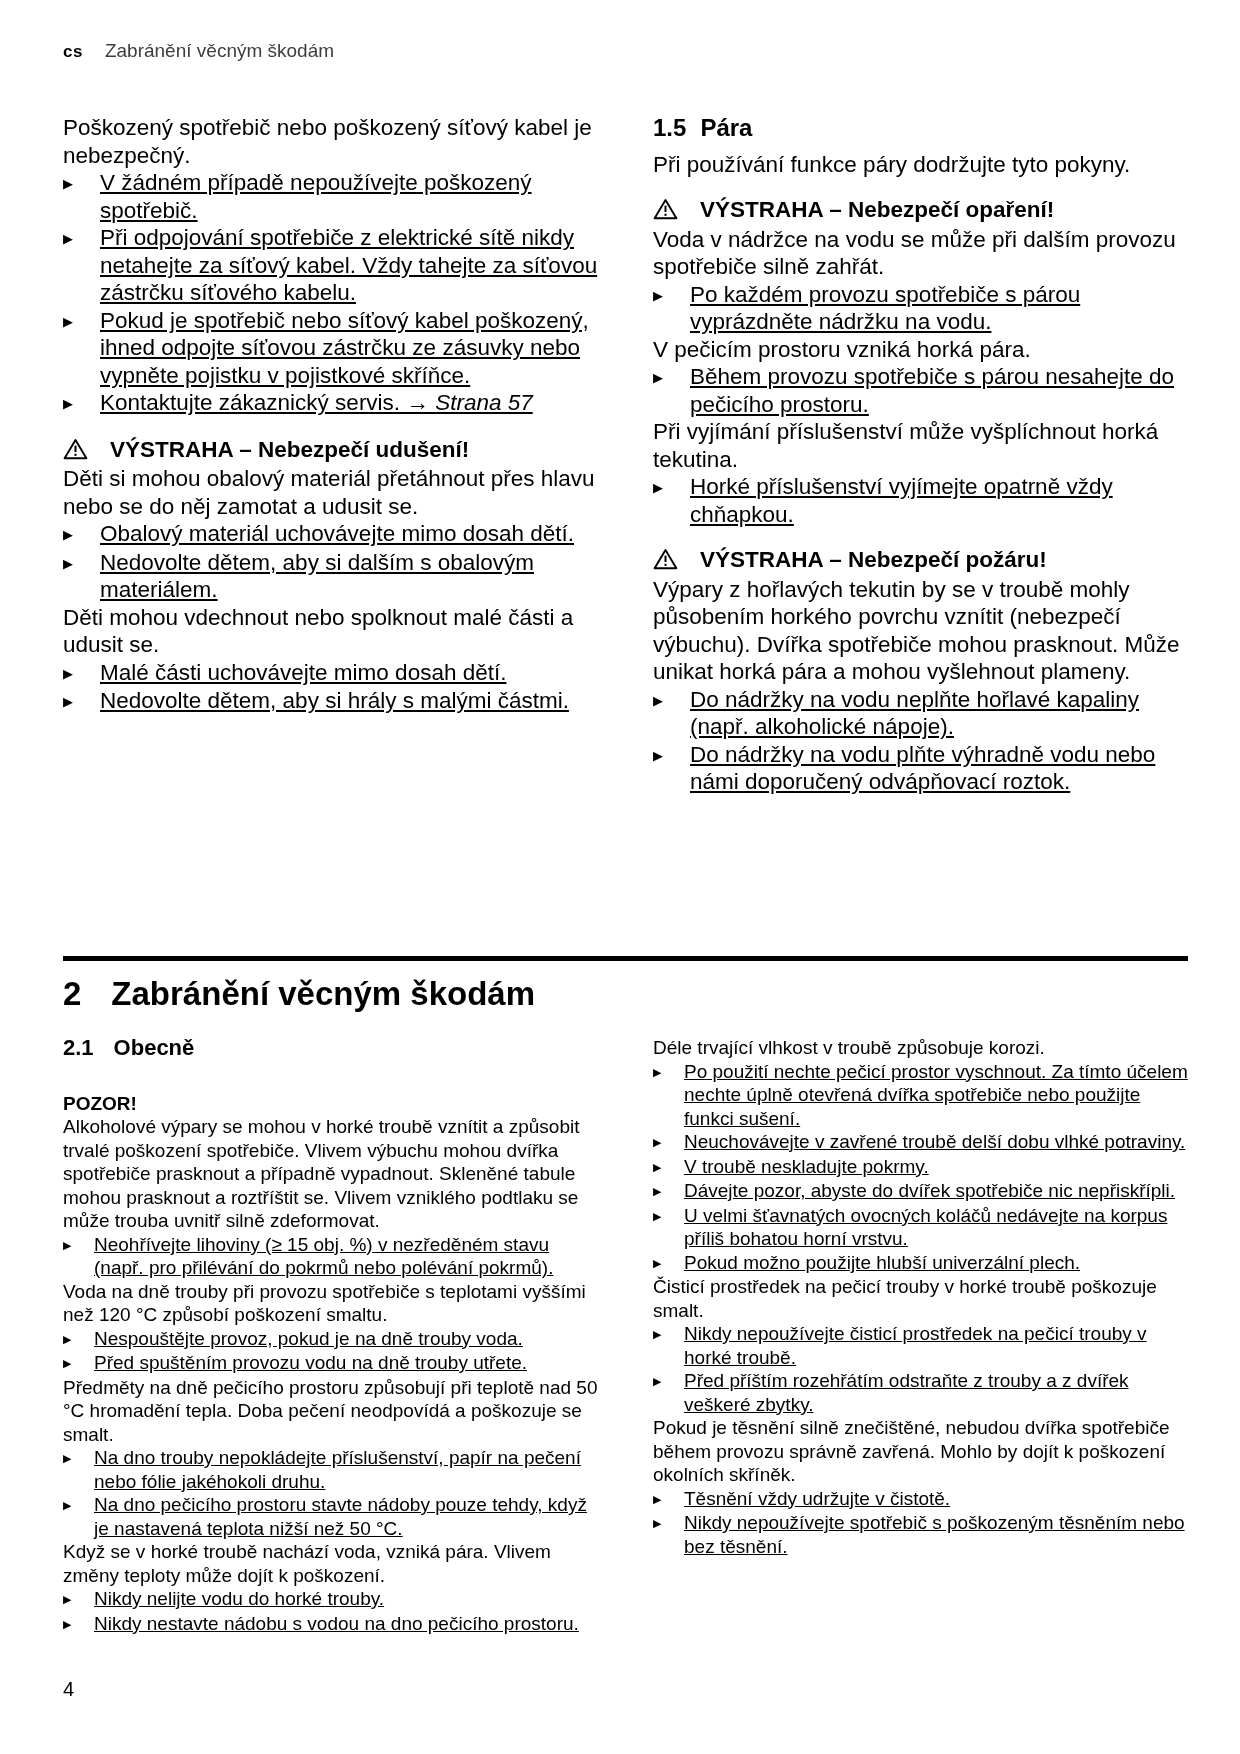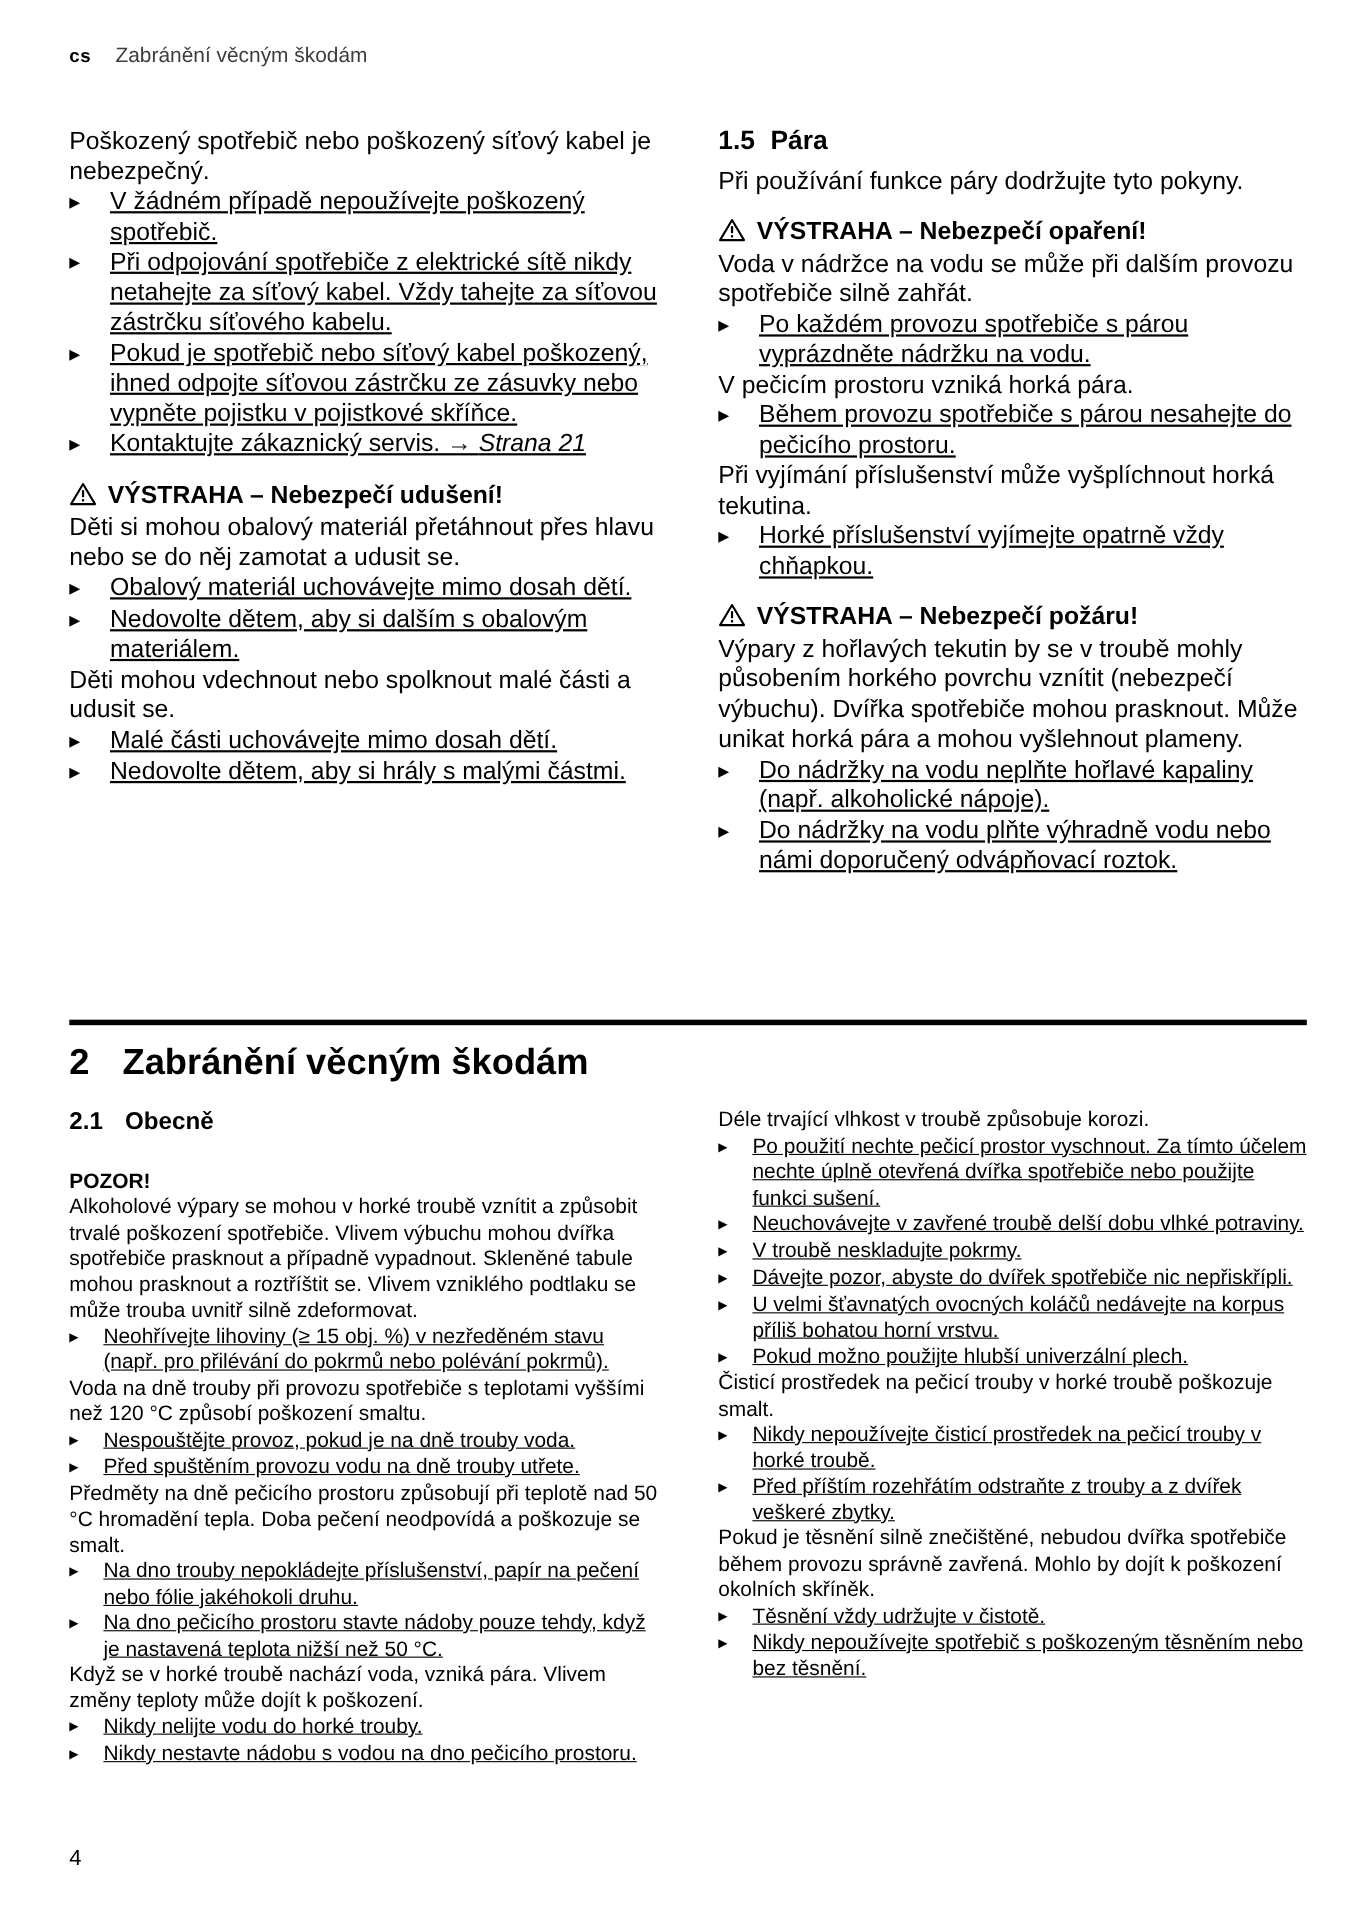--- a/index.html
+++ b/index.html
@@ -28,25 +28,25 @@
   .sec1 .h2 { font-size: 24px; font-weight: bold; margin-bottom: 9px; }
   .sec1 .h2num { margin-right: 14px; }
   .sec1 .bullet .marker { width: 37px; font-size: 13px; padding-top: 1px; }
   .sec1 .warnhead { margin-top: 18px; margin-bottom: 2px; }
 
   .para { }
   .bullet { display: flex; align-items: flex-start; }
   .marker { flex: 0 0 auto; color: #000; }
   .btext { flex: 1 1 auto; text-decoration: underline; }
   .ital { font-style: italic; }
-  .warnhead { display: flex; align-items: flex-start; gap: 10px; font-weight: bold; }
+  .warnhead { display: flex; align-items: flex-start; gap: 22px; font-weight: bold; }
   .warnicon { flex: 0 0 auto; display: inline-flex; padding-top: 2px; }
 
   
-  .sec2 { position: absolute; top: 927px; left: 63px; width: 1125px; }
+  .sec2 { position: absolute; top: 956px; left: 63px; width: 1125px; }
   .rule { height: 5px; background: #000; }
   .sec2 .h1 {
     margin-top: 13px; font-size: 33px; font-weight: bold; line-height: 40px;
   }
   .sec2 .h1 .h1num { margin-right: 30px; }
   .sec2 .cols2 { display: flex; gap: 55px; margin-top: 22px; }
   .sec2 .col { font-size: 19px; line-height: 23.5px; }
   .sec2 .h2 { font-size: 22px; font-weight: bold; margin-bottom: 32px; }
   .sec2 .h2num { margin-right: 20px; }
   .sec2 .pozor { font-weight: bold; }
@@ -74,21 +74,21 @@
         <div class="bullet">
           <span class="marker">▶</span>
           <span class="btext"><span>Při odpojování spotřebiče z elektrické sítě nikdy netahejte za síťový kabel. Vždy tahejte za síťovou zástrčku síťového kabelu.</span></span>
         </div>
         <div class="bullet">
           <span class="marker">▶</span>
           <span class="btext"><span>Pokud je spotřebič nebo síťový kabel poškozený, ihned odpojte síťovou zástrčku ze zásuvky nebo vypněte pojistku v pojistkové skříňce.</span></span>
         </div>
         <div class="bullet">
           <span class="marker">▶</span>
-          <span class="btext"><span>Kontaktujte zákaznický servis. → </span><span class="ital">Strana 21</span></span>
+          <span class="btext"><span>Kontaktujte zákaznický servis. → </span><span class="ital">Strana 57</span></span>
         </div>
         <div class="warnhead">
           <span class="warnicon">
             <svg width="25" height="22" viewBox="0 0 25 22" aria-hidden="true">
               <path d="M12.5 2 L23.4 20.3 H1.6 Z" fill="none" stroke="#000" stroke-width="1.9" stroke-linejoin="round"></path>
               <rect x="11.5" y="7.6" width="2" height="6.4" fill="#000"></rect>
               <rect x="11.5" y="15.7" width="2" height="2.2" fill="#000"></rect>
             </svg>
           </span>
           <span class="warntext">VÝSTRAHA – Nebezpečí udušení!</span>

